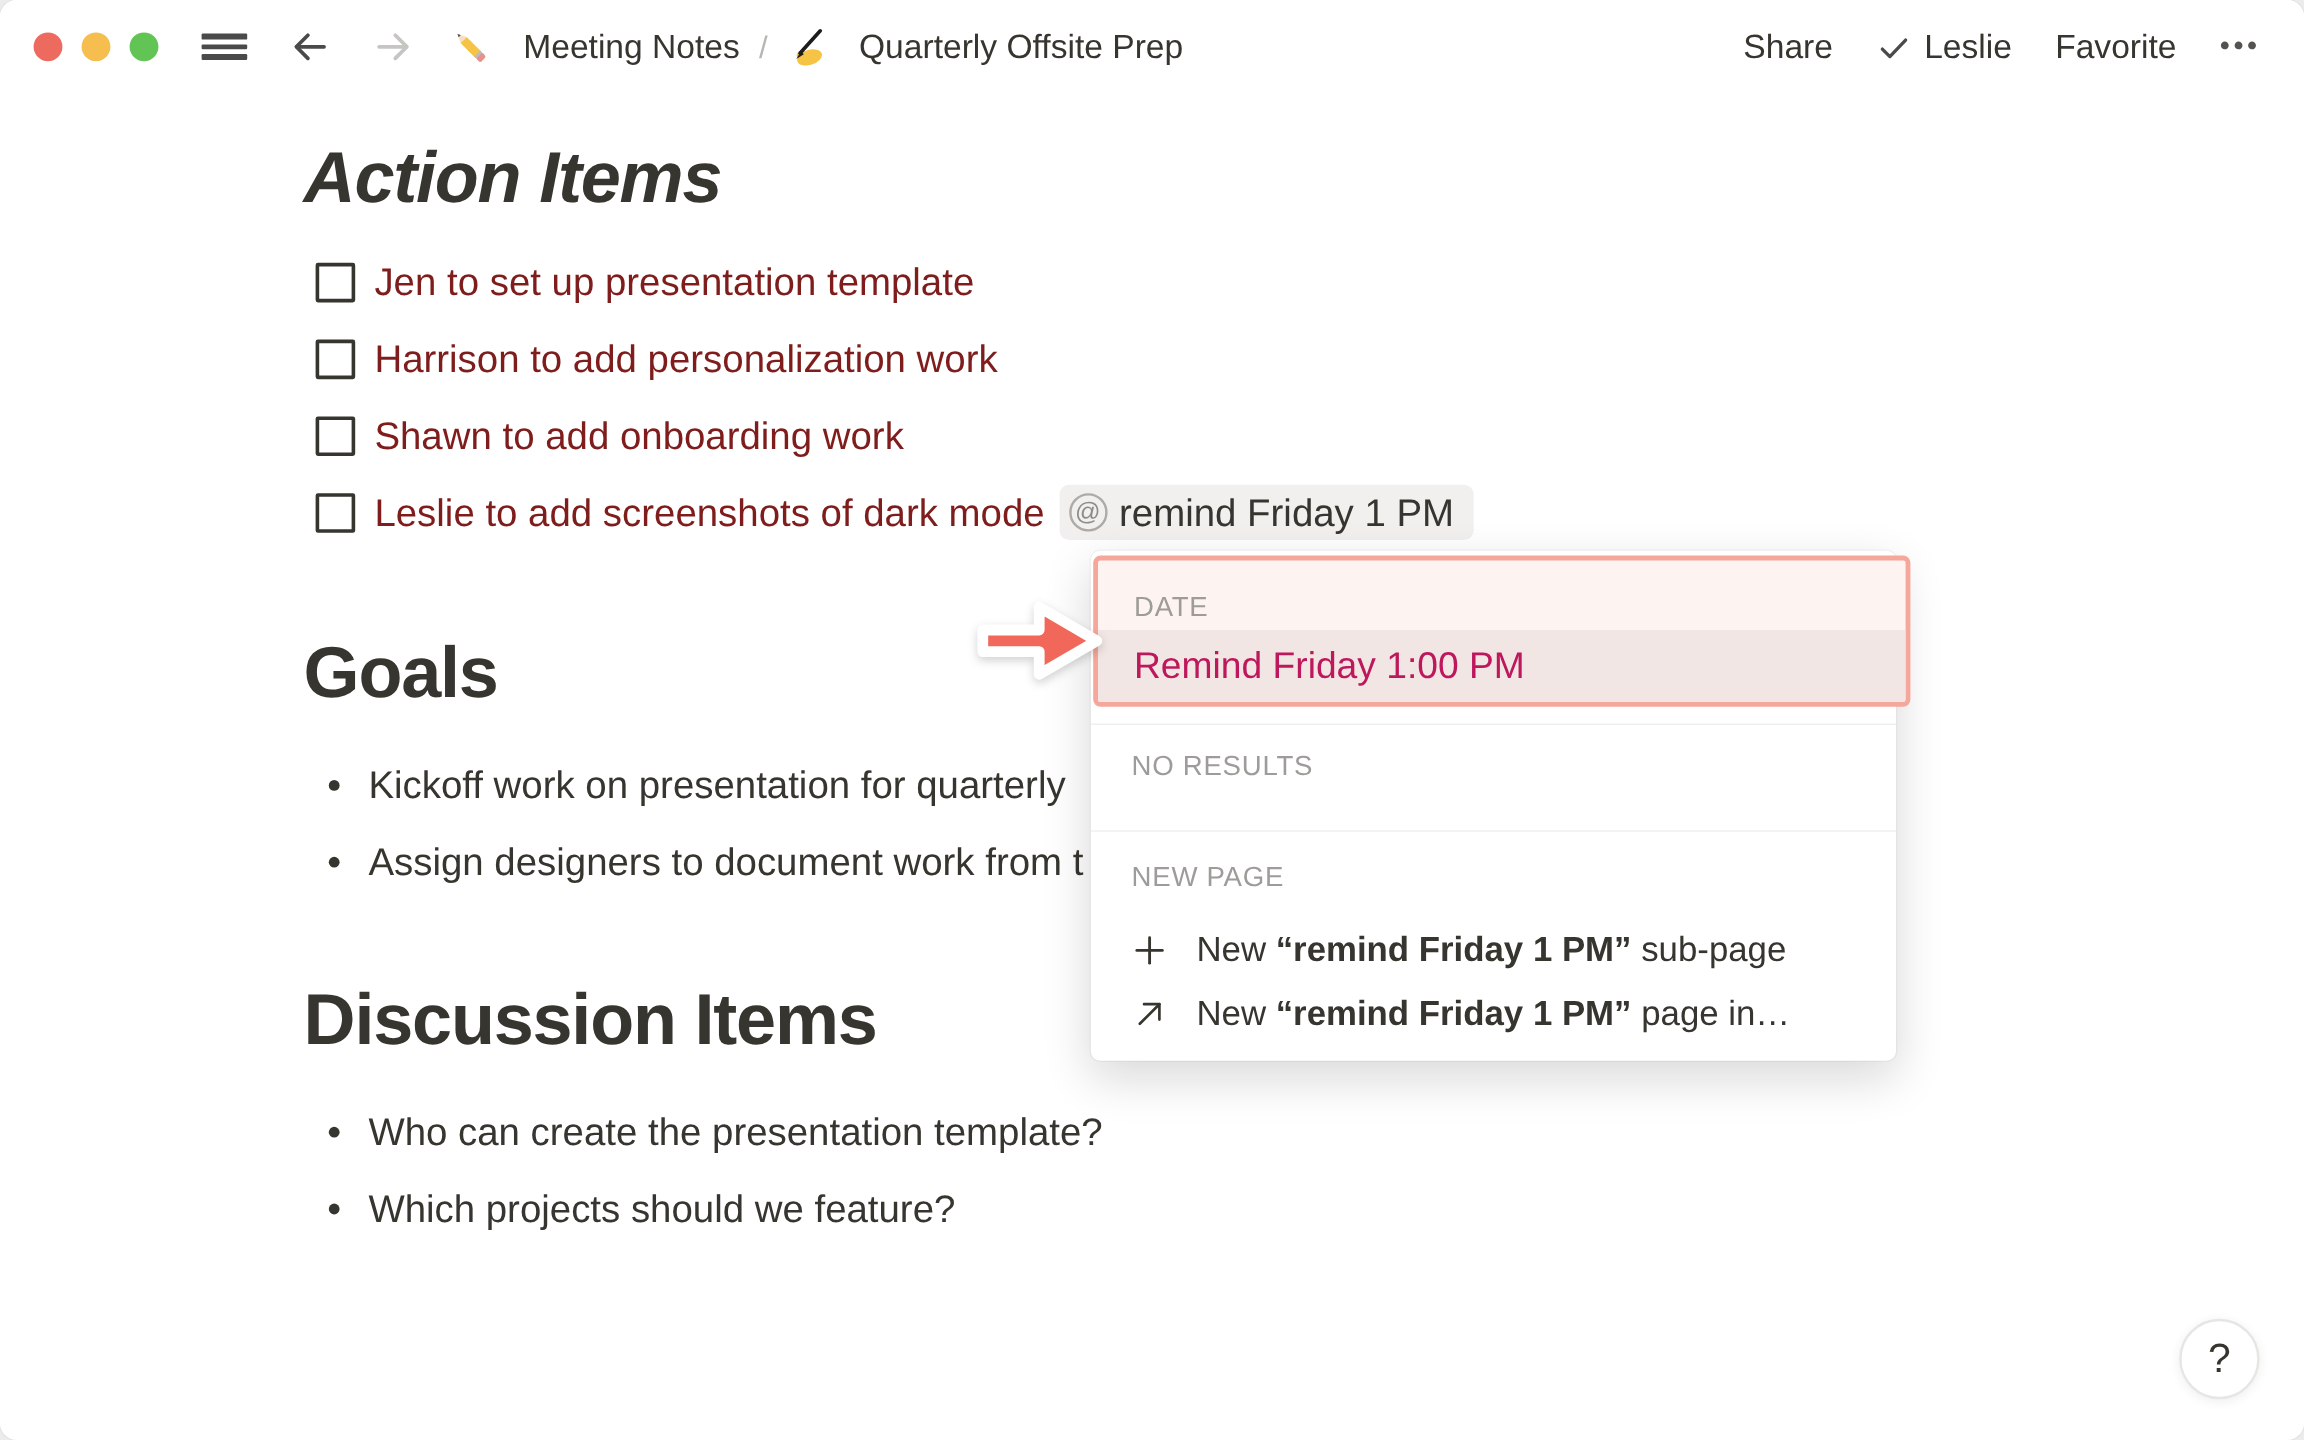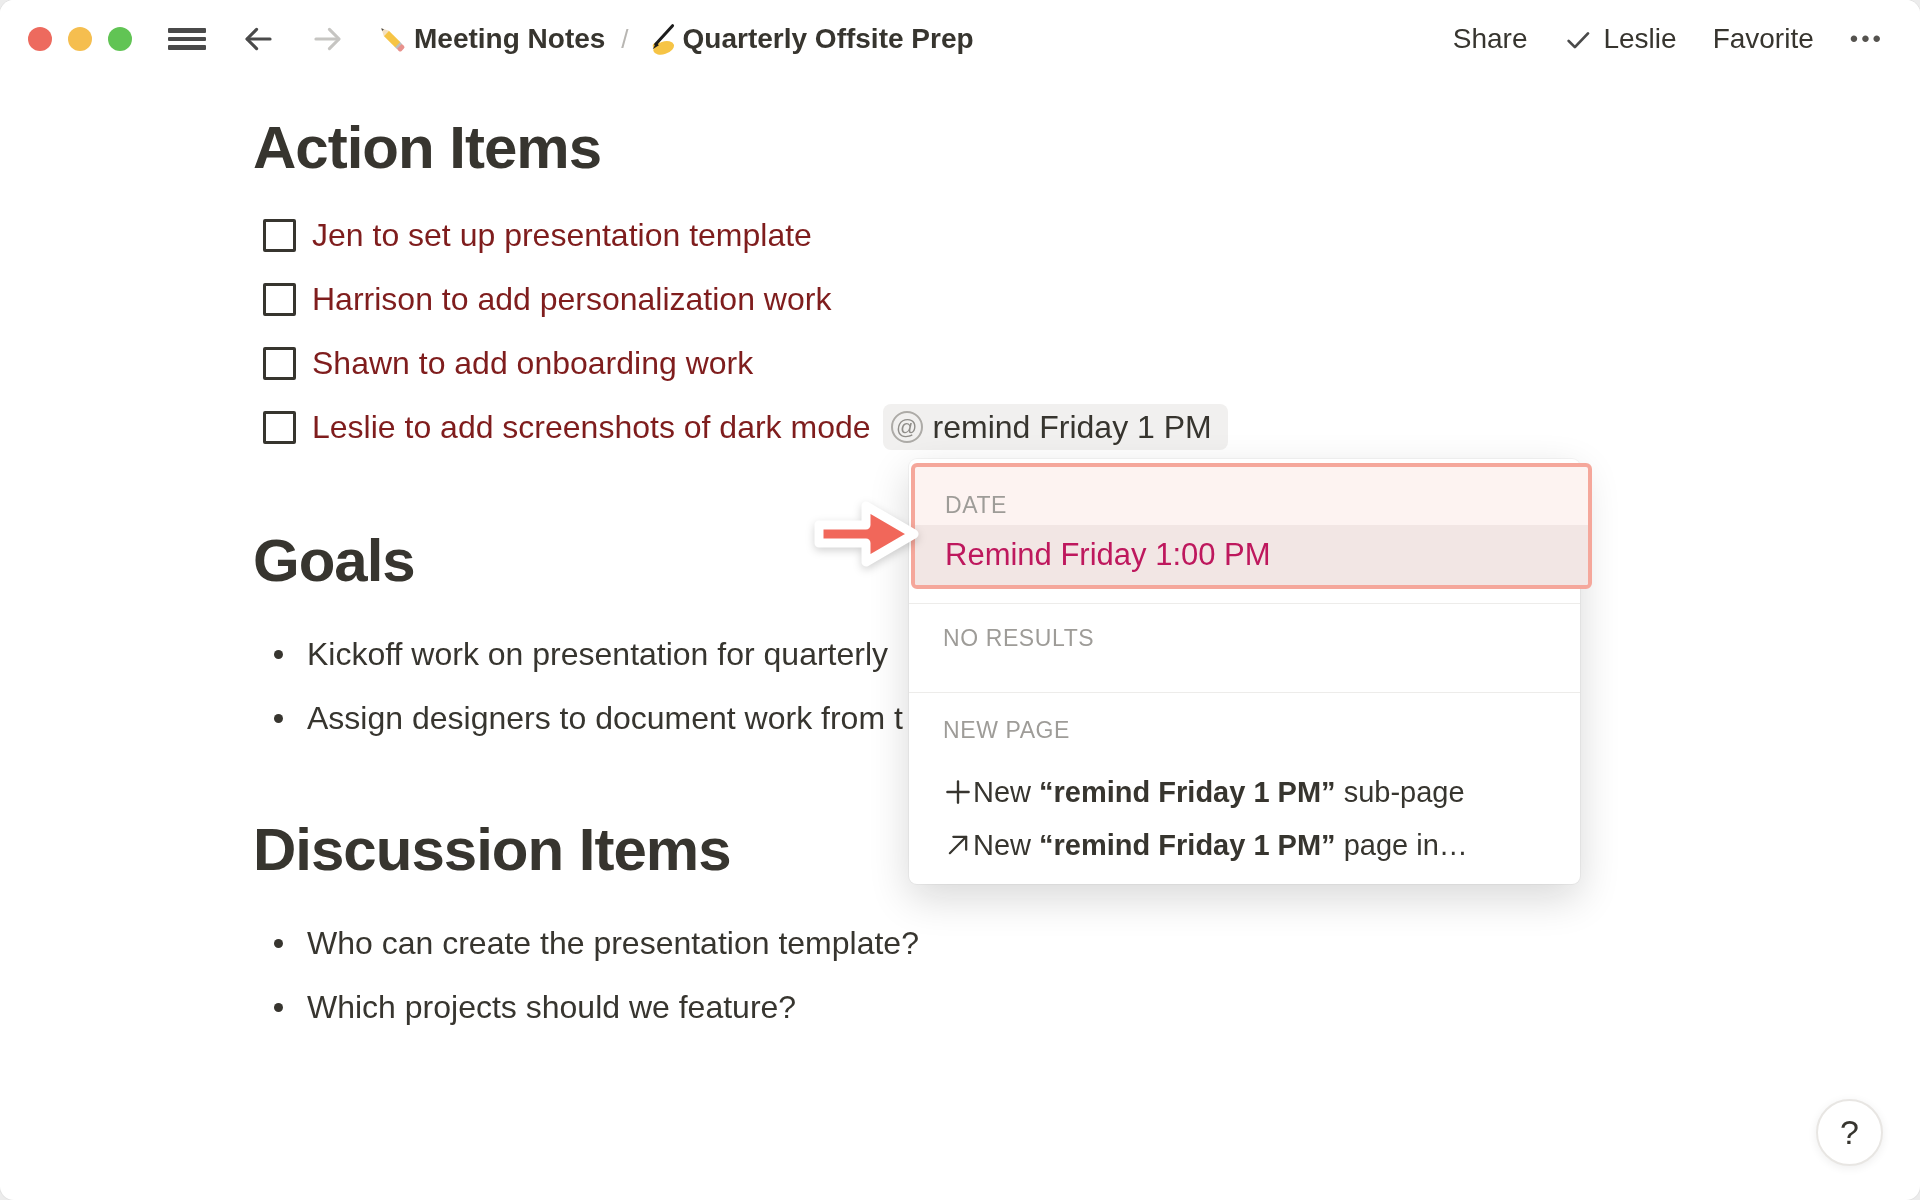--- a/index.html
+++ b/index.html
@@ -12,21 +12,21 @@
   .topbar { position:absolute; top:0; left:0; right:0; height:78px; display:flex; align-items:center; background:#fff; }
   .traffic { display:flex; gap:16px; margin-left:28px; }
   .light { width:24px; height:24px; border-radius:50%; }
   .light.red { background:#ED6A5E; }
   .light.yellow { background:#F5BE4F; }
   .light.green { background:#61C454; }
   .hamburger { margin-left:36px; width:38px; display:flex; flex-direction:column; gap:4px; cursor:pointer; }
   .hamburger i { display:block; height:4.5px; background:#4a4a4a; border-radius:1px; }
   .navarrow { margin-left:34px; width:36px; height:36px; display:flex; align-items:center; justify-content:center; cursor:pointer; }
   .breadcrumb { display:flex; align-items:center; margin-left:30px; font-size:28px; color:#37352F; }
-  .breadcrumb .crumb { display:flex; align-items:flex-end; gap:6px; cursor:pointer;font-weight:bold; }
+  .breadcrumb .crumb { display:flex; align-items:flex-end; gap:28px; cursor:pointer; }
   .breadcrumb .sep { color:#B8B6B2; margin:0 16px; font-size:26px; }
   .topbar-right { margin-left:auto; display:flex; align-items:center; gap:36px; padding-right:36px; font-size:28px; color:#37352F; }
   .topbar-btn { display:flex; align-items:center; gap:10px; cursor:pointer; white-space:nowrap; }
   .more-dots { font-size:24px; letter-spacing:3px; color:#55534f; }
   
   .h1 { position:absolute; left:253px; font-size:60px; font-weight:700; letter-spacing:-1px; color:#37352F; line-height:1.2; }
   .todo-list { position:absolute; left:253px; top:203px; }
   .todo-row { height:64px; display:flex; align-items:center; }
   .todo-check { width:33px; height:33px; border:3.5px solid #37352F; border-radius:2px; margin-left:10px; flex:none; cursor:pointer; background:#fff; }
   .todo-text { margin-left:16px; font-size:32px; color:#7f1d1d; white-space:nowrap; }
@@ -40,21 +40,21 @@
   
   .popup { position:absolute; left:909px; top:459px; width:671px; height:425px; background:#ffffff; border-radius:8px;
            box-shadow:0 0 0 1px rgba(15,15,15,0.04), 0 14px 40px rgba(15,15,15,0.16); z-index:5; }
   .hl-box { position:absolute; left:2px; top:4px; width:calc(100% + 10px); height:126px; border:4px solid #F5A79B; border-radius:6px; overflow:hidden; background:#FDF3F1; }
   .hl-header { height:58px; display:flex; align-items:flex-end; padding:0 0 6px 30px; }
   .popup-label { font-size:23px; color:#9E9C98; letter-spacing:0.6px; }
   .hl-row { height:60px; background:#F2E6E4; display:flex; align-items:center; padding-left:30px; font-size:31px; color:#be185d; cursor:pointer; }
   .divider { position:absolute; left:0; width:100%; height:1px; background:#EDECEA; }
   .no-results { position:absolute; left:34px; top:166px; }
   .new-page-label { position:absolute; left:34px; top:258px; }
-  .menu-row { position:absolute; left:0; width:100%; height:56px; display:flex; align-items:center; padding-left:34px; cursor:pointer; }
+  .menu-row { position:absolute; left:0; width:100%; height:56px; display:flex; align-items:center; padding-left:34px; gap:24px; cursor:pointer; }
   .menu-text { font-size:29px; color:#37352F; white-space:nowrap; }
   .menu-text b { font-weight:700; }
   .menu-icon { width:30px; height:30px; flex:none; display:flex; align-items:center; justify-content:center; }
   
   .anno-arrow { position:absolute; left:812px; top:494px; z-index:6; filter:drop-shadow(0 3px 4px rgba(0,0,0,0.18)); }
   
   .help-btn { position:absolute; left:1816px; top:1099px; width:67px; height:67px; border-radius:50%; background:#fff;
               border:2px solid #E8E6E3; box-shadow:0 2px 10px rgba(0,0,0,0.07); display:flex; align-items:center; justify-content:center;
               font-size:34px; font-weight:500; color:#37352F; cursor:pointer; z-index:4; }
 </style>
@@ -126,21 +126,21 @@
       </span>
       <span class="topbar-btn">
         <span>Favorite</span>
       </span>
       <span class="topbar-btn more-dots">
         <span>•••</span>
       </span>
     </div>
   </div>
 
-  <div class="h1" style="top:112px;">Action Items</div>
+  <div class="h1" style="top:112px;font-style:italic;">Action Items</div>
 
   <div class="todo-list">
     <div class="todo-row">
       <span class="todo-check"></span>
       <span class="todo-text">Jen to set up presentation template</span>
     </div>
     <div class="todo-row">
       <span class="todo-check"></span>
       <span class="todo-text">Harrison to add personalization work</span>
     </div>

